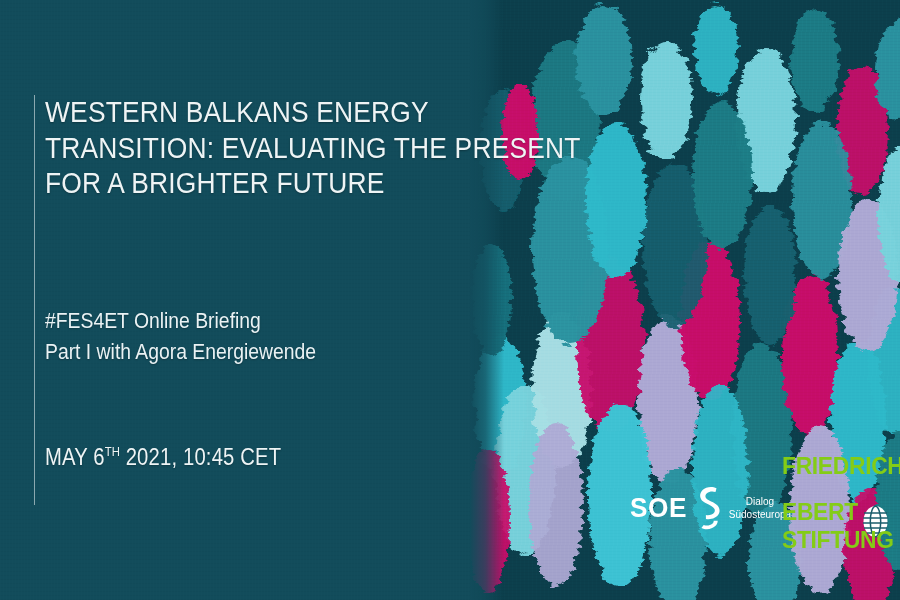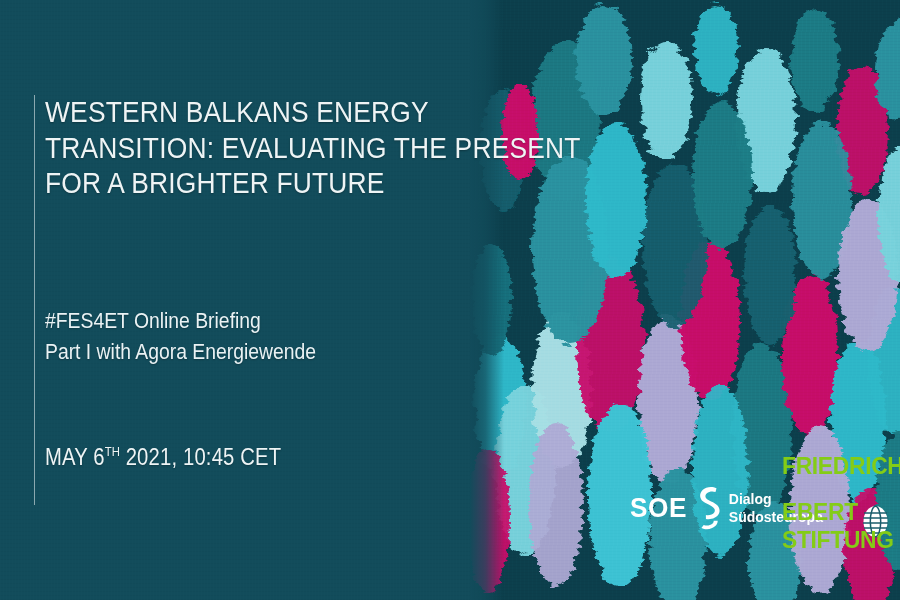--- a/index.html
+++ b/index.html
@@ -111,24 +111,25 @@
     font-size:27px;
     font-weight:700;
     letter-spacing:.6px;
     line-height:1;
     transform:scaleX(.97);
     transform-origin:left center;
   }
   #soe-logo .swirl{width:26px;height:46px;flex:none;}
   #soe-logo .soe-sub{
     color:#ffffff;
-    font-size:14px;
+    font-size:10px;
     line-height:1.32;
-    font-weight:700;
-    white-space:nowrap;
+    font-weight:400;
+    white-space:nowrap;
+    text-align:center;
   }
   #soe-logo .soe-sub span{display:block;}
 
   
   #fes-logo{
     position:absolute;left:782px;top:452px;
     width:104px;height:100px;
     color:#84cc16;
   }
   #fes-logo .fes-line{

